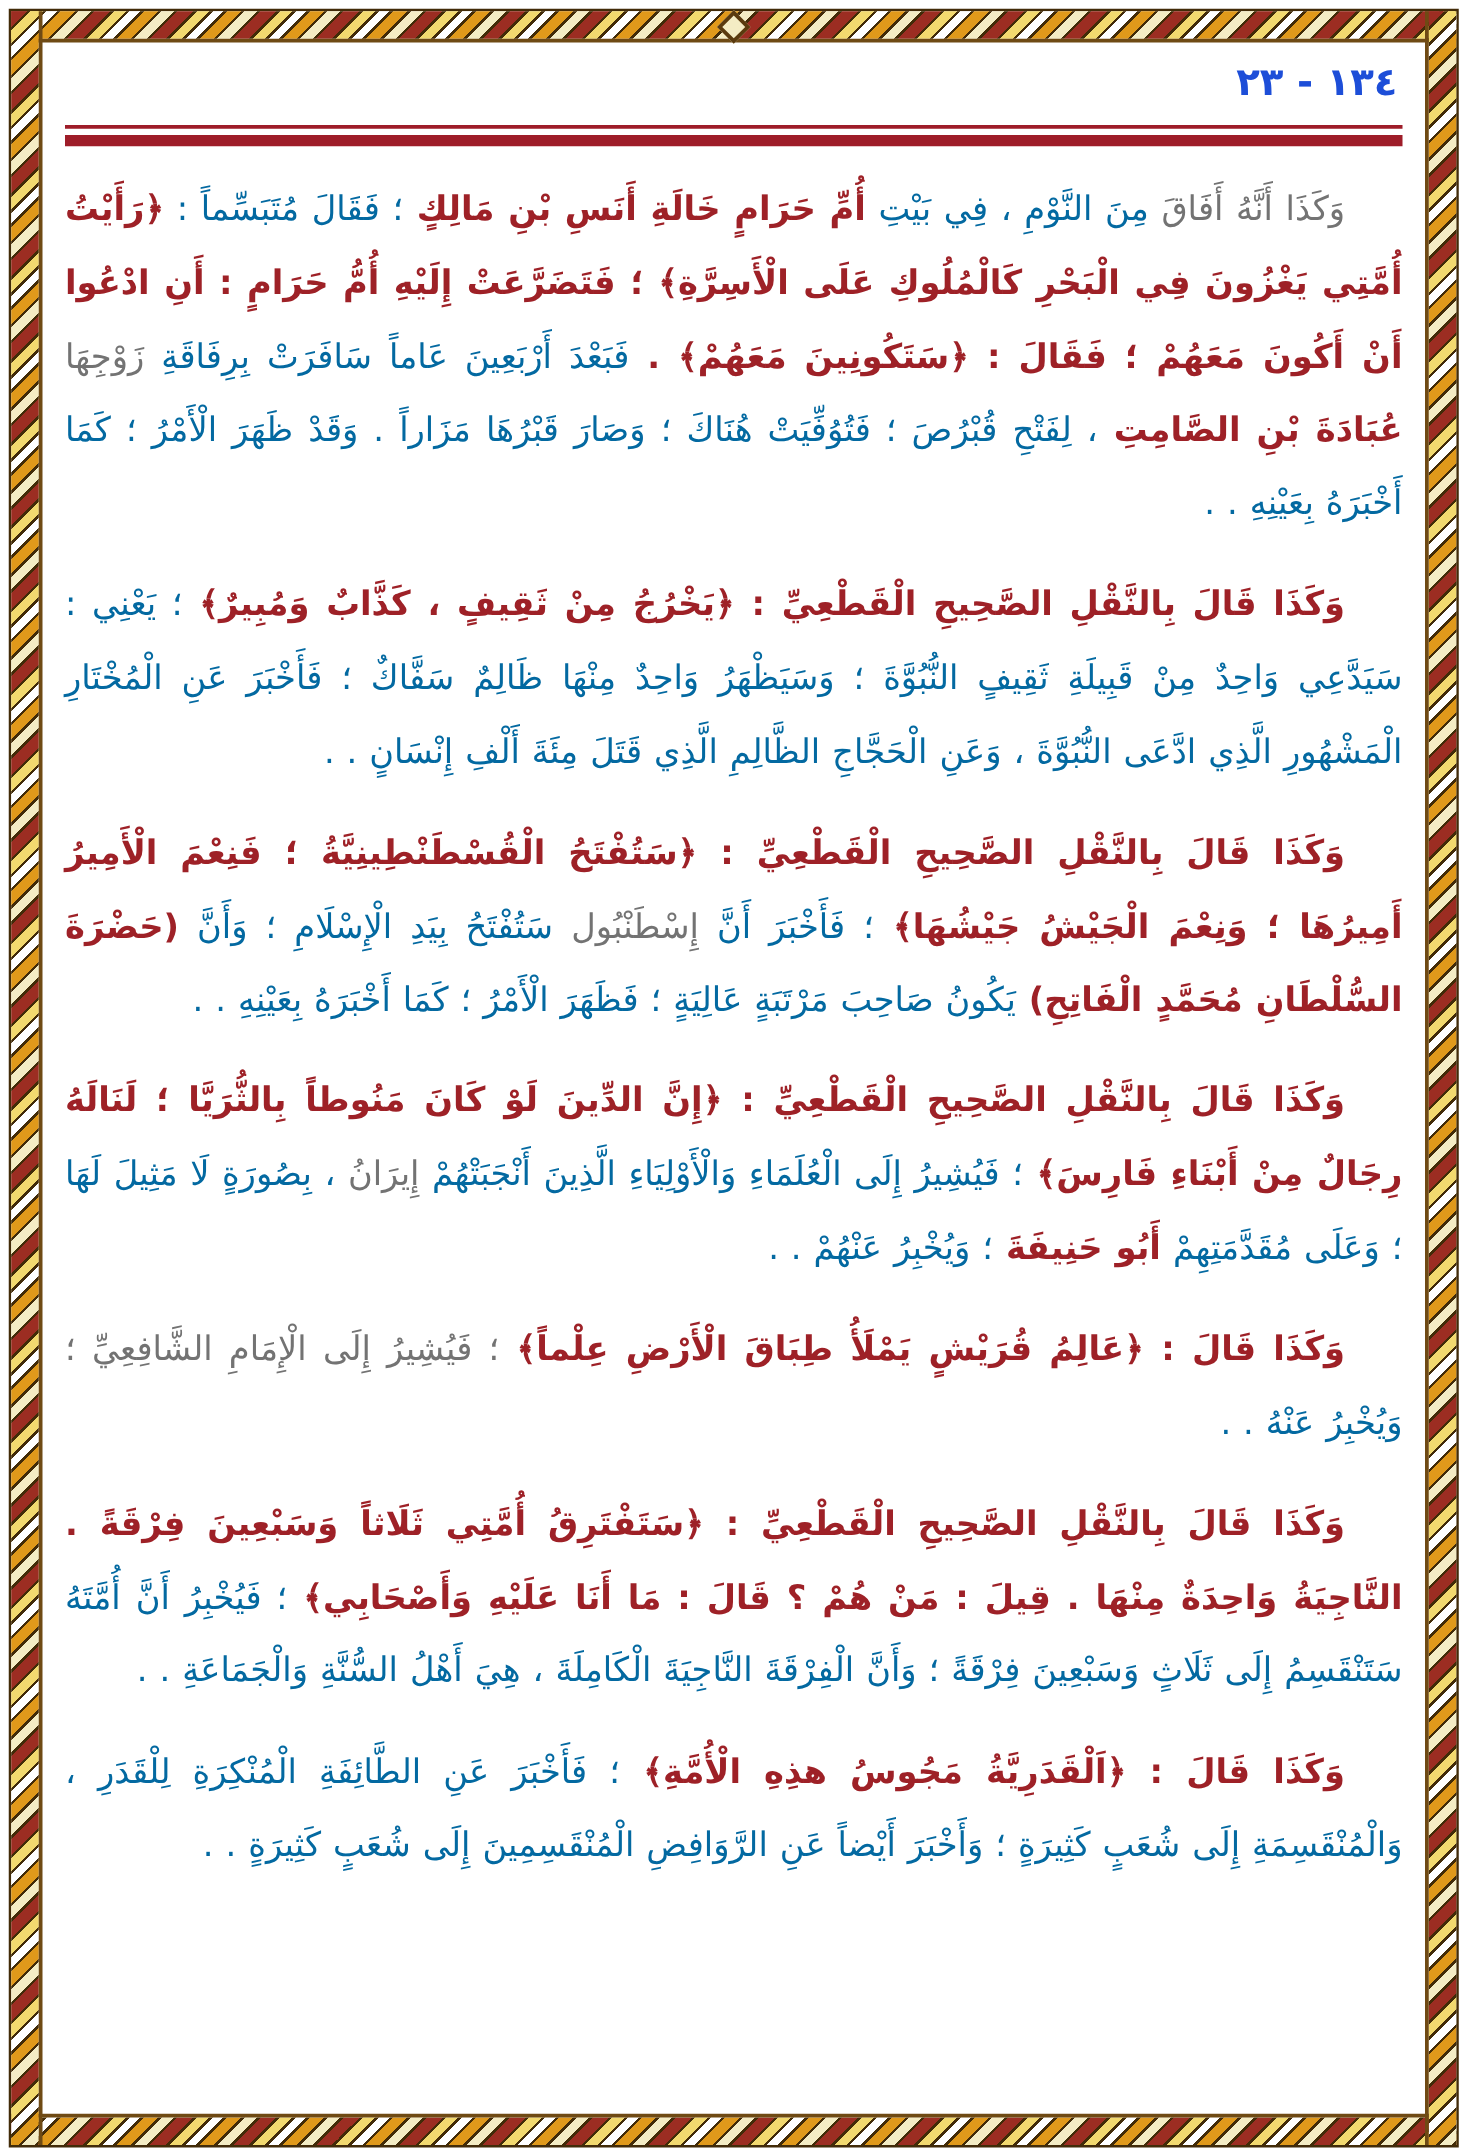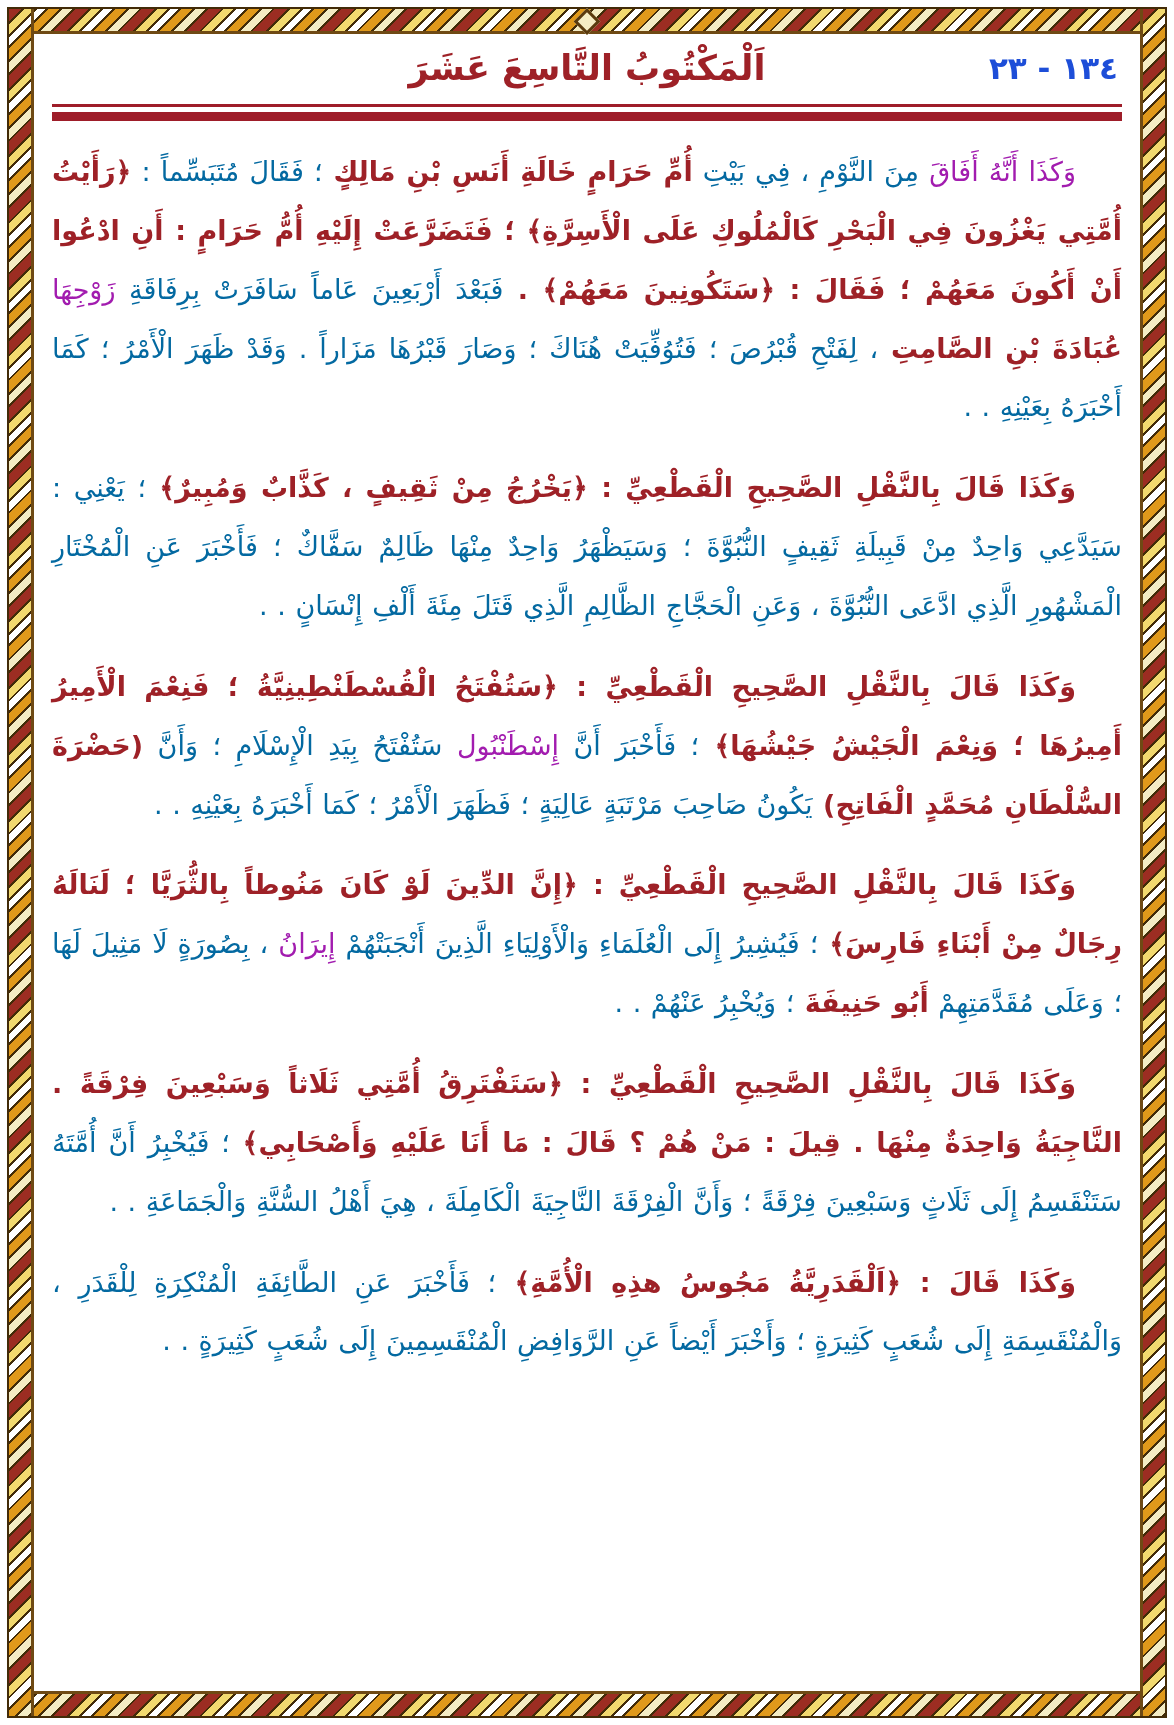--- a/index.html
+++ b/index.html
@@ -64,49 +64,49 @@
   .para {
     font-size:27px;
     line-height:2.18;
     text-align:justify;
     text-indent:46px;
     margin:22px 0 0 0;
     color:#141414;
     word-spacing:1px;
   }
   .seg-black   { color:#0369a1; }
-  .seg-red     { color:#a21caf; }
+  .seg-red     { color:#737373; }
   .seg-redBold { color:#9e2127; font-weight:bold; }
 </style>
 </head>
 <body>
 
 <div class="page">
 
   <div class="frame">
     <div class="strip top"></div>
     <div class="strip bottom"></div>
     <div class="strip left"></div>
     <div class="strip right"></div>
     <div class="ornament"></div>
   </div>
 
   <div class="content">
 
     <div class="header">
       <div class="page-number">١٣٤ - ٢٣</div>
-      <div class="page-title">اَلْمَكْتُوبُ التَّاسِعَ عَشَرَ</div>
       <div></div>
     </div>
 
     <div class="rule"></div>
 
     <div class="paragraphs">
         <p class="para"><span class="seg-red">وَكَذَا أَنَّهُ أَفَاقَ </span><span class="seg-black">مِنَ النَّوْمِ ، فِي بَيْتِ </span><span class="seg-redBold">أُمِّ حَرَامٍ خَالَةِ أَنَسِ بْنِ مَالِكٍ </span><span class="seg-black">؛ فَقَالَ مُتَبَسِّماً : </span><span class="seg-redBold">﴿رَأَيْتُ أُمَّتِي يَغْزُونَ فِي الْبَحْرِ كَالْمُلُوكِ عَلَى الْأَسِرَّةِ﴾ ؛ فَتَضَرَّعَتْ إِلَيْهِ أُمُّ حَرَامٍ : أَنِ ادْعُوا أَنْ أَكُونَ مَعَهُمْ ؛ فَقَالَ : ﴿سَتَكُونِينَ مَعَهُمْ﴾ . </span><span class="seg-black">فَبَعْدَ أَرْبَعِينَ عَاماً سَافَرَتْ بِرِفَاقَةِ </span><span class="seg-red">زَوْجِهَا </span><span class="seg-redBold">عُبَادَةَ بْنِ الصَّامِتِ </span><span class="seg-black">، لِفَتْحِ قُبْرُصَ ؛ فَتُوُفِّيَتْ هُنَاكَ ؛ وَصَارَ قَبْرُهَا مَزَاراً . وَقَدْ ظَهَرَ الْأَمْرُ ؛ كَمَا أَخْبَرَهُ بِعَيْنِهِ . .</span></p>
         <p class="para"><span class="seg-redBold">وَكَذَا قَالَ بِالنَّقْلِ الصَّحِيحِ الْقَطْعِيِّ : ﴿يَخْرُجُ مِنْ ثَقِيفٍ ، كَذَّابٌ وَمُبِيرٌ﴾ </span><span class="seg-black">؛ يَعْنِي : سَيَدَّعِي وَاحِدٌ مِنْ قَبِيلَةِ ثَقِيفٍ النُّبُوَّةَ ؛ وَسَيَظْهَرُ وَاحِدٌ مِنْهَا ظَالِمٌ سَفَّاكٌ ؛ فَأَخْبَرَ عَنِ الْمُخْتَارِ الْمَشْهُورِ الَّذِي ادَّعَى النُّبُوَّةَ ، وَعَنِ الْحَجَّاجِ الظَّالِمِ الَّذِي قَتَلَ مِئَةَ أَلْفِ إِنْسَانٍ . .</span></p>
         <p class="para"><span class="seg-redBold">وَكَذَا قَالَ بِالنَّقْلِ الصَّحِيحِ الْقَطْعِيِّ : ﴿سَتُفْتَحُ الْقُسْطَنْطِينِيَّةُ ؛ فَنِعْمَ الْأَمِيرُ أَمِيرُهَا ؛ وَنِعْمَ الْجَيْشُ جَيْشُهَا﴾ </span><span class="seg-black">؛ فَأَخْبَرَ أَنَّ </span><span class="seg-red">إِسْطَنْبُول </span><span class="seg-black">سَتُفْتَحُ بِيَدِ الْإِسْلَامِ ؛ وَأَنَّ </span><span class="seg-redBold">(حَضْرَةَ السُّلْطَانِ مُحَمَّدٍ الْفَاتِحِ) </span><span class="seg-black">يَكُونُ صَاحِبَ مَرْتَبَةٍ عَالِيَةٍ ؛ فَظَهَرَ الْأَمْرُ ؛ كَمَا أَخْبَرَهُ بِعَيْنِهِ . .</span></p>
         <p class="para"><span class="seg-redBold">وَكَذَا قَالَ بِالنَّقْلِ الصَّحِيحِ الْقَطْعِيِّ : ﴿إِنَّ الدِّينَ لَوْ كَانَ مَنُوطاً بِالثُّرَيَّا ؛ لَنَالَهُ رِجَالٌ مِنْ أَبْنَاءِ فَارِسَ﴾ </span><span class="seg-black">؛ فَيُشِيرُ إِلَى الْعُلَمَاءِ وَالْأَوْلِيَاءِ الَّذِينَ أَنْجَبَتْهُمْ </span><span class="seg-red">إِيرَانُ </span><span class="seg-black">، بِصُورَةٍ لَا مَثِيلَ لَهَا ؛ وَعَلَى مُقَدَّمَتِهِمْ </span><span class="seg-redBold">أَبُو حَنِيفَةَ </span><span class="seg-black">؛ وَيُخْبِرُ عَنْهُمْ . .</span></p>
+        <p class="para"><span class="seg-redBold">وَكَذَا قَالَ : ﴿عَالِمُ قُرَيْشٍ يَمْلَأُ طِبَاقَ الْأَرْضِ عِلْماً﴾ </span><span class="seg-red">؛ فَيُشِيرُ إِلَى الْإِمَامِ الشَّافِعِيِّ ؛ </span><span class="seg-black">وَيُخْبِرُ عَنْهُ . .</span></p>
         <p class="para"><span class="seg-redBold">وَكَذَا قَالَ بِالنَّقْلِ الصَّحِيحِ الْقَطْعِيِّ : ﴿سَتَفْتَرِقُ أُمَّتِي ثَلَاثاً وَسَبْعِينَ فِرْقَةً . النَّاجِيَةُ وَاحِدَةٌ مِنْهَا . قِيلَ : مَنْ هُمْ ؟ قَالَ : مَا أَنَا عَلَيْهِ وَأَصْحَابِي﴾ </span><span class="seg-black">؛ فَيُخْبِرُ أَنَّ أُمَّتَهُ سَتَنْقَسِمُ إِلَى ثَلَاثٍ وَسَبْعِينَ فِرْقَةً ؛ وَأَنَّ الْفِرْقَةَ النَّاجِيَةَ الْكَامِلَةَ ، هِيَ أَهْلُ السُّنَّةِ وَالْجَمَاعَةِ . .</span></p>
         <p class="para"><span class="seg-redBold">وَكَذَا قَالَ : ﴿اَلْقَدَرِيَّةُ مَجُوسُ هذِهِ الْأُمَّةِ﴾ </span><span class="seg-black">؛ فَأَخْبَرَ عَنِ الطَّائِفَةِ الْمُنْكِرَةِ لِلْقَدَرِ ، وَالْمُنْقَسِمَةِ إِلَى شُعَبٍ كَثِيرَةٍ ؛ وَأَخْبَرَ أَيْضاً عَنِ الرَّوَافِضِ الْمُنْقَسِمِينَ إِلَى شُعَبٍ كَثِيرَةٍ . .</span></p>
       </div>
 
   </div>
 </div>
 
 </body></html>

